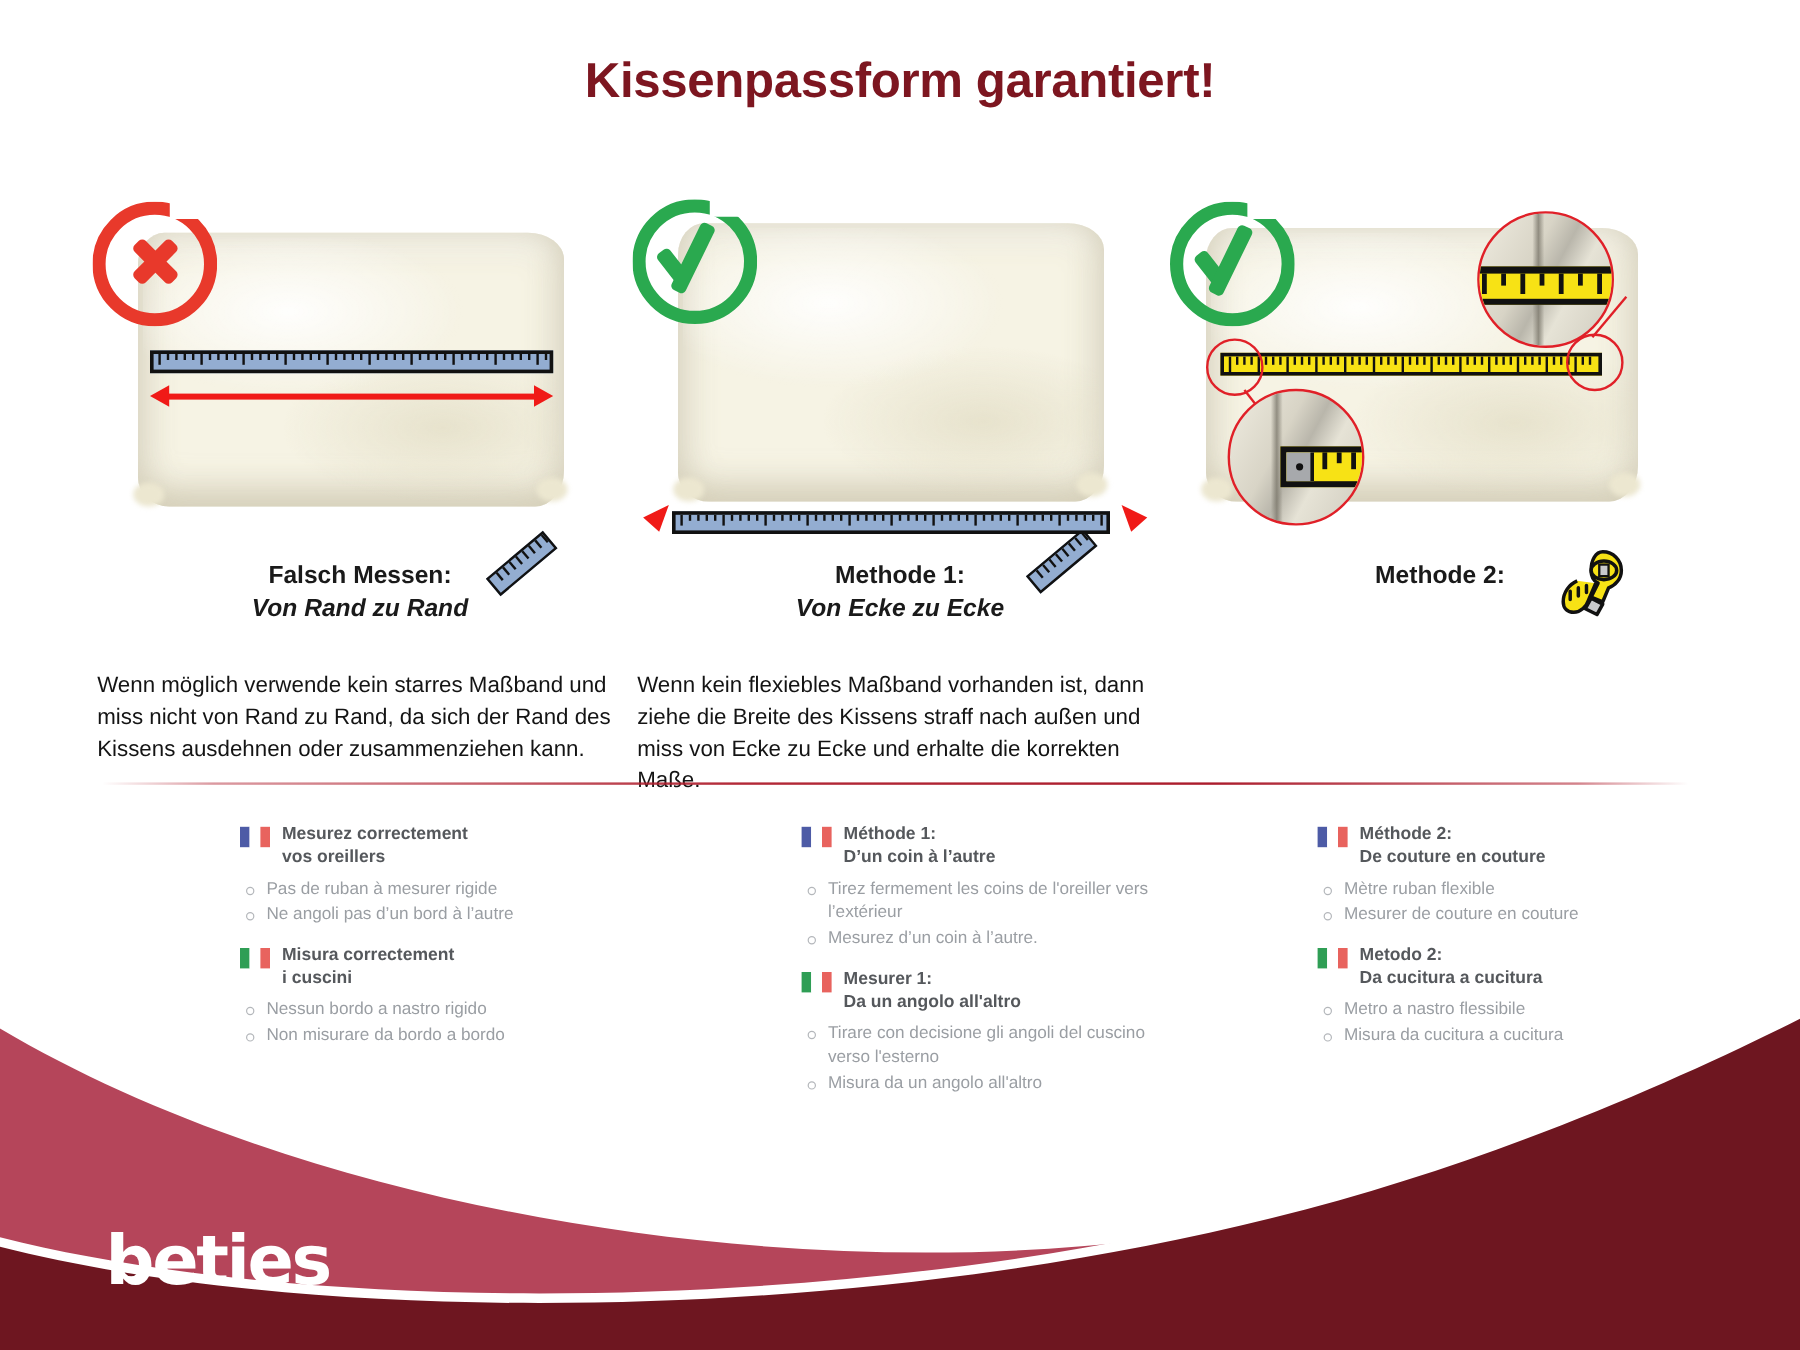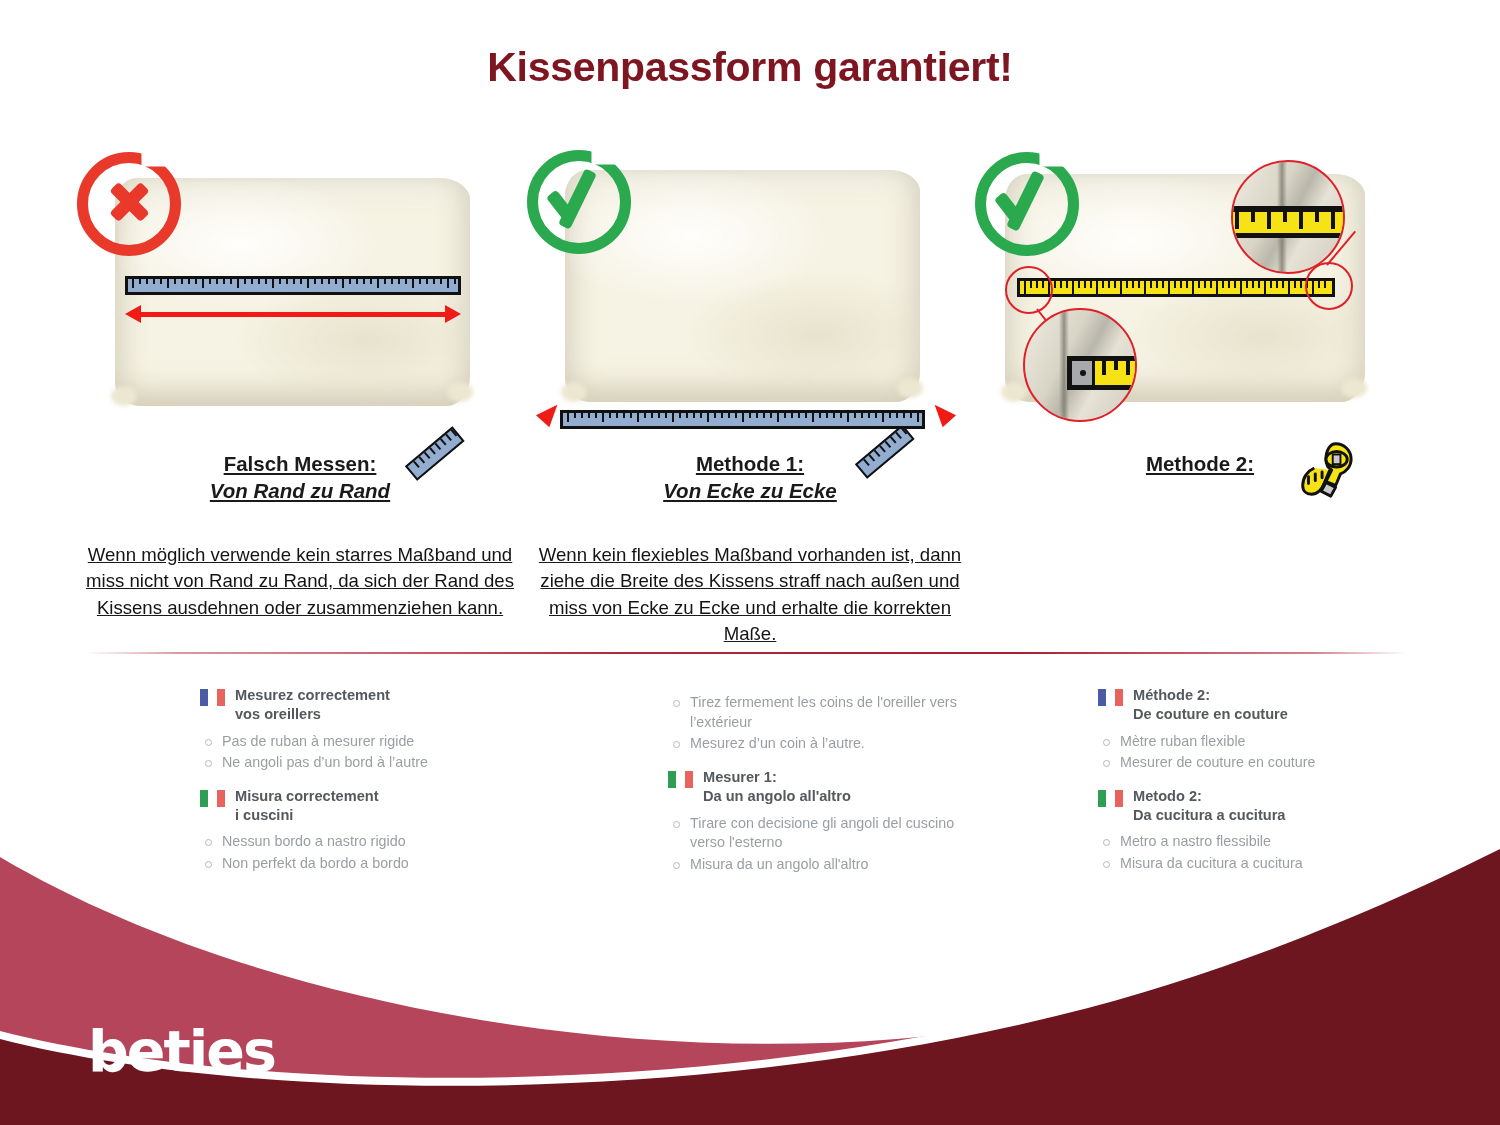--- a/index.html
+++ b/index.html
@@ -7,21 +7,21 @@
        font-family:"Liberation Sans","DejaVu Sans",sans-serif;color:#1a1a1a;}
 
   
   .title{
     position:absolute;top:44px;left:0;width:1500px;text-align:center;
     font-size:41px;font-weight:bold;color:#7d1620;letter-spacing:-0.3px;
   }
 
   
   .cols{position:absolute;top:150px;left:0;width:1500px;height:490px;}
-  .col{position:absolute;top:0;width:450px;height:490px;text-decoration:underline;}
+  .col{position:absolute;top:16px;width:450px;height:490px;}
   .col-1{left:75px;}
   .col-2{left:525px;}
   .col-3{left:975px;}
 
   .illus{position:relative;width:450px;height:290px;}
 
   
   .pillow{
     position:absolute;
     background:#f6f3e4;
@@ -87,21 +87,21 @@
   .mag .seam{position:absolute;top:-10%;bottom:-10%;width:10px;
        background:linear-gradient(90deg,rgba(140,136,124,0),rgba(120,116,104,.75),rgba(140,136,124,0));}
   .smallcirc{position:absolute;border-radius:50%;border:2.5px solid #e02028;z-index:7;}
   .leader{position:absolute;height:2px;background:#e02028;z-index:7;transform-origin:0 50%;}
 
   
   .heads{position:relative;margin-top:10px;height:70px;text-align:center;}
   .h-main{font-size:20.5px;font-weight:bold;line-height:1.32;}
   .h-sub{font-size:20.5px;font-weight:bold;font-style:italic;line-height:1.32;}
   .body-txt{
-    margin-top:22px;text-align:center;font-size:18.6px;line-height:1.42;
+    margin-top:22px;text-align:left;font-size:18.6px;line-height:1.42;
     color:#141414;padding:0 6px;
   }
 
   
   .icn-ruler{position:absolute;width:58px;height:58px;}
   .icn-ruler .bar{
     position:absolute;left:6px;top:18px;width:62px;height:19px;background:#93add1;
     border:2.5px solid #111;box-sizing:border-box;transform:rotate(-40deg);transform-origin:0 50%;
   }
   .icn-ruler .bar i{position:absolute;top:0;width:2px;height:8px;background:#111;}
@@ -488,27 +488,38 @@
           <span></span>
           <span></span>
         </div>
       <div class="lhead-txt">
         <div>Misura correctement</div>
         <div>i cuscini</div>
       </div>
     </div>
     <ul class="lbullets">
       <li>Nessun bordo a nastro rigido</li>
-      <li>Non perfekt da bordo a bordo</li>
+      <li>Non misurare da bordo a bordo</li>
     </ul>
   </div>
 </div>
 
 <div class="lang lang-2">
   <div class="lgroup">
+    <div class="lhead">
+      <div class="flag fr">
+          <span></span>
+          <span></span>
+          <span></span>
+        </div>
+      <div class="lhead-txt">
+        <div>Méthode 1:</div>
+        <div>D’un coin à l’autre</div>
+      </div>
+    </div>
     <ul class="lbullets">
       <li>Tirez fermement les coins de l'oreiller vers l’extérieur</li>
       <li>Mesurez d’un coin à l’autre.</li>
     </ul>
   </div>
   <div class="lgroup">
     <div class="lhead">
       <div class="flag it">
           <span></span>
           <span></span>

